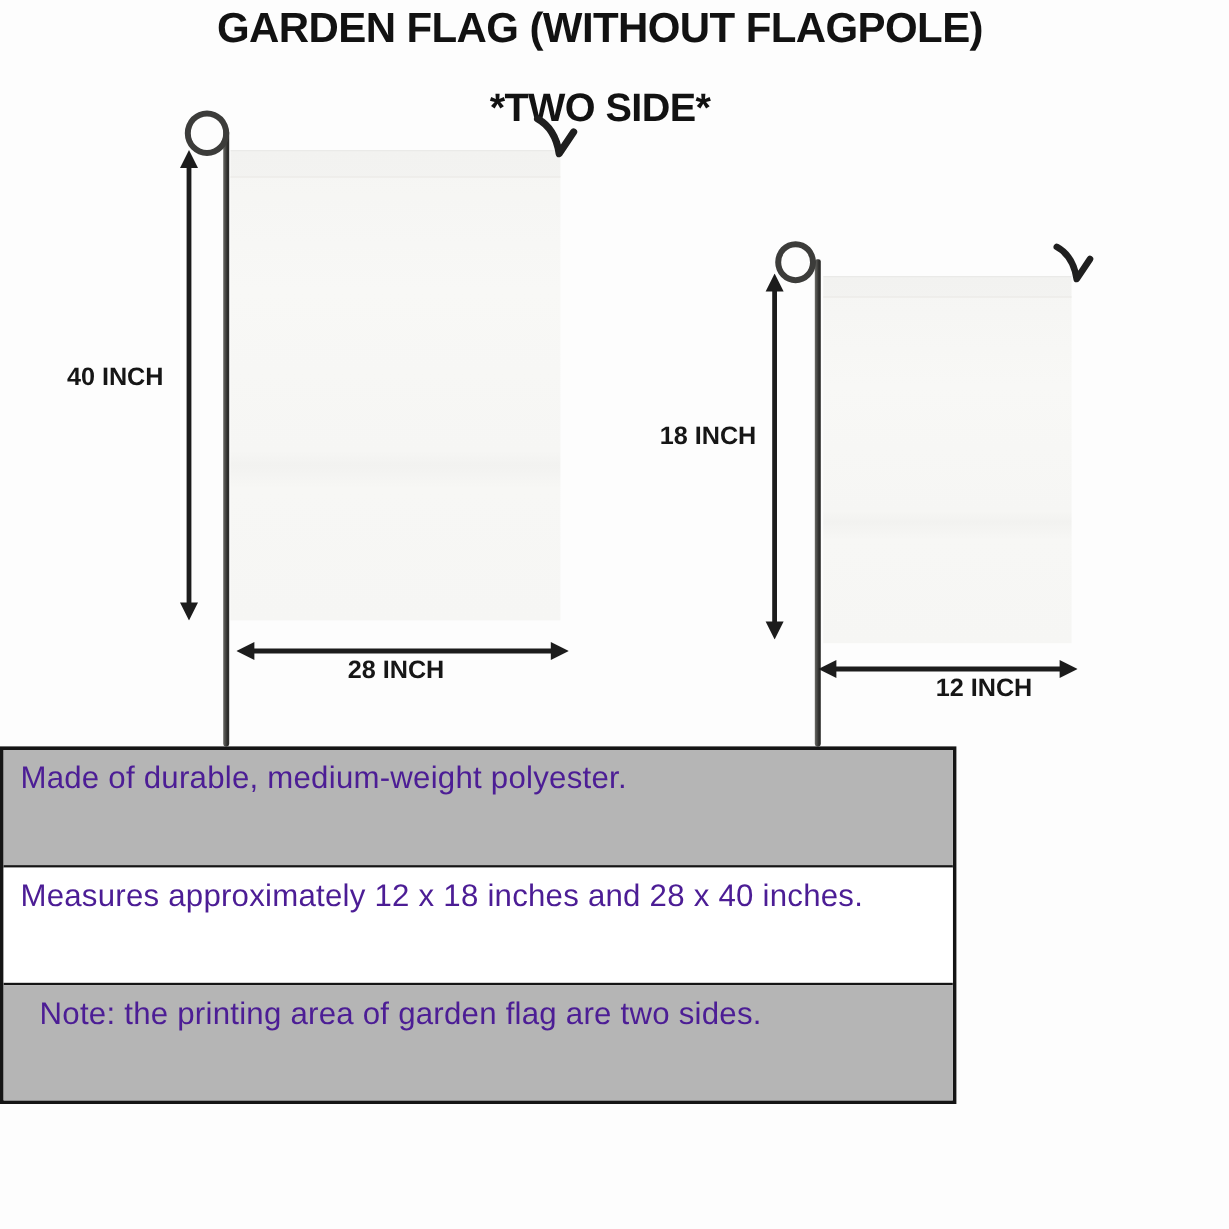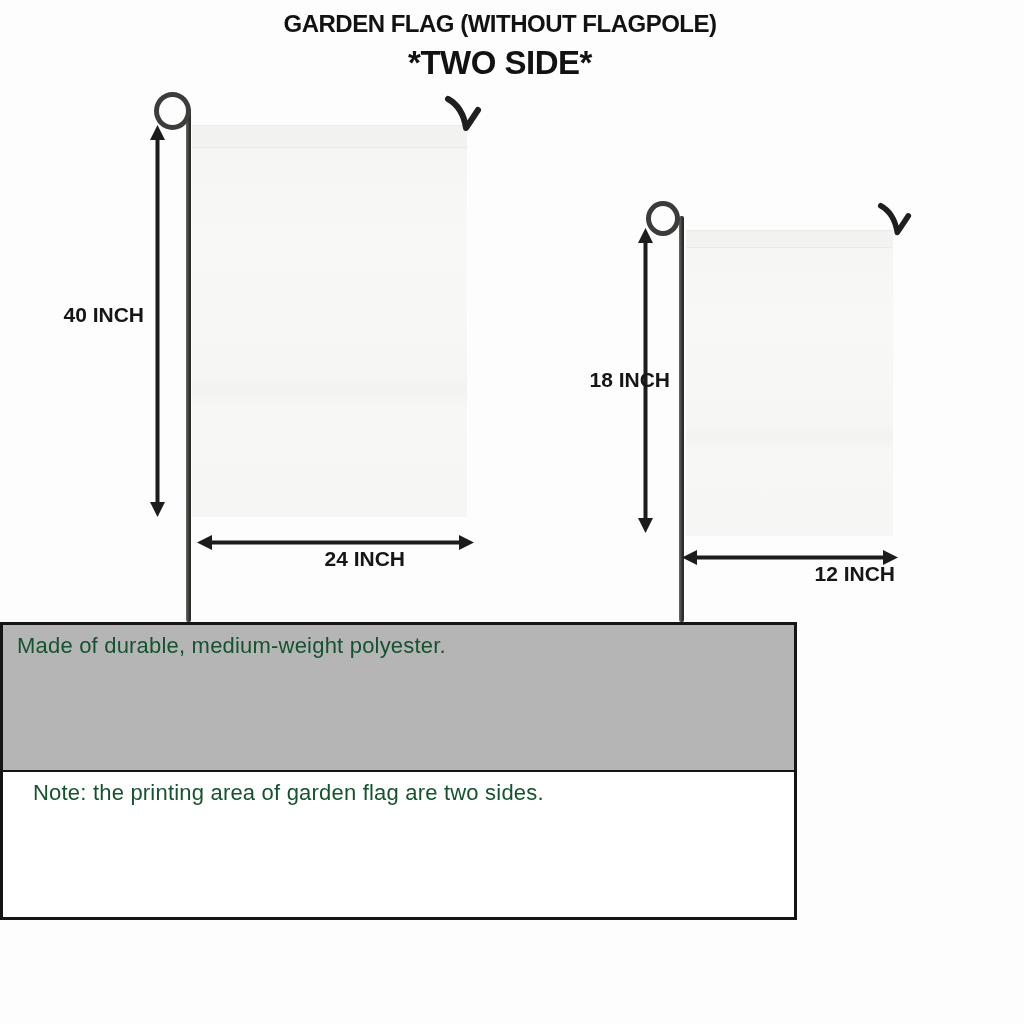--- a/index.html
+++ b/index.html
@@ -8,22 +8,22 @@
     font-family:"Liberation Sans","DejaVu Sans",sans-serif;
     -webkit-font-smoothing:antialiased;
   }
   .canvas{position:relative;width:1024px;height:1024px;background:#fdfdfd;}
 
   
   .title{
     position:absolute;left:0;top:4px;width:1000px;text-align:center;
     color:#121212;font-weight:bold;letter-spacing:-0.5px;
   }
-  .title .line1{font-size:24px;line-height:40px;}
-  .title .line2{font-size:33px;line-height:37px;}
+  .title .line1{font-size:35px;line-height:40px;}
+  .title .line2{font-size:33px;line-height:37px;margin-top:27px;}
 
   
   .flag{
     position:absolute;
     background:linear-gradient(180deg,#f5f5f3 0%,#f8f8f6 30%,#f6f6f4 64%,#f2f2f0 67%,#f7f7f5 72%,#f6f6f4 100%);
     box-shadow:inset 0 1px 0 rgba(0,0,0,0.03);
   }
   .flag .sleeve{
     position:absolute;left:0;top:0;width:100%;height:22px;
     background:rgba(0,0,0,0.012);
@@ -36,33 +36,33 @@
   }
   .loop{
     position:absolute;border:5px solid #3c3c3a;border-radius:50%;
     box-sizing:border-box;background:transparent;
   }
   .hook{position:absolute;}
 
   
   .dim-label{
     position:absolute;color:#161616;font-weight:bold;font-size:21px;
-    letter-spacing:0px;text-align:right;white-space:nowrap;
+    letter-spacing:0px;text-align:center;white-space:nowrap;
   }
 
   
   .specs{
     position:absolute;left:0;top:622px;width:797px;height:298px;
     border:3px solid #151515;box-sizing:border-box;
     display:flex;flex-direction:column;
   }
   .specs .row{
     flex:1;display:block;box-sizing:border-box;
     padding:7px 14px 0 14px;
-    font-size:22px;line-height:1.25;color:#14532d;letter-spacing:0.2px;
+    font-size:26px;line-height:1.25;color:#4c1d95;letter-spacing:0.2px;
     border-bottom:2px solid #151515;
   }
   .specs .row:last-child{border-bottom:none;padding-left:30px;}
   .specs .row:nth-child(odd){background:#b5b5b5;}
   .specs .row:nth-child(even){background:#ffffff;}
 </style>
 </head>
 <body>
 
 <div class="canvas">
@@ -87,46 +87,47 @@
       <polygon points="9.5,0 2,15 17,15" fill="#1c1c1c"></polygon>
       <polygon points="9.5,392 2,377 17,377" fill="#1c1c1c"></polygon>
     </svg>
     <div class="dim-label" style="left:48px;top:303px;width:96px;">40 INCH</div>
 
     <svg style="position:absolute;left:197px;top:533px;" width="277" height="19" viewBox="0 0 277 19">
       <line x1="10" y1="9.5" x2="267" y2="9.5" stroke="#1c1c1c" stroke-width="4"></line>
       <polygon points="0,9.5 15,2 15,17" fill="#1c1c1c"></polygon>
       <polygon points="277,9.5 262,2 262,17" fill="#1c1c1c"></polygon>
     </svg>
-    <div class="dim-label" style="left:255px;top:547px;width:150px;">24 INCH</div>
+    <div class="dim-label" style="left:255px;top:547px;width:150px;">28 INCH</div>
   </div>
 
   <div>
     <div class="pole" style="left:679px;top:216px;height:406px;"></div>
     <div class="loop" style="left:646px;top:201px;width:34px;height:35px;"></div>
     <div class="flag" style="left:686px;top:230px;width:207px;height:306px;">
       <div class="sleeve" style="height:17px;"></div>
     </div>
     <svg class="hook" style="left:877px;top:202px;" width="35" height="37" viewBox="0 0 38 40">
       <path d="M4,4 C15,10 20,20 22,33 L34,15" fill="none" stroke="#1f1f1f" stroke-width="6" stroke-linecap="round" stroke-linejoin="round"></path>
     </svg>
 
     <svg style="position:absolute;left:636px;top:228px;" width="19" height="305" viewBox="0 0 19 305">
       <line x1="9.5" y1="10" x2="9.5" y2="295" stroke="#1c1c1c" stroke-width="4"></line>
       <polygon points="9.5,0 2,15 17,15" fill="#1c1c1c"></polygon>
       <polygon points="9.5,305 2,290 17,290" fill="#1c1c1c"></polygon>
     </svg>
-    <div class="dim-label" style="left:542px;top:368px;width:96px;margin-left:32px;">18 INCH</div>
+    <div class="dim-label" style="left:542px;top:352px;width:96px;">18 INCH</div>
 
     <svg style="position:absolute;left:682px;top:548px;" width="216" height="19" viewBox="0 0 216 19">
       <line x1="10" y1="9.5" x2="206" y2="9.5" stroke="#1c1c1c" stroke-width="4"></line>
       <polygon points="0,9.5 15,2 15,17" fill="#1c1c1c"></polygon>
       <polygon points="216,9.5 201,2 201,17" fill="#1c1c1c"></polygon>
     </svg>
     <div class="dim-label" style="left:745px;top:562px;width:150px;">12 INCH</div>
   </div>
 
   <div class="specs">
     <div class="row">Made of durable, medium-weight polyester.</div>
+    <div class="row">Measures approximately 12 x 18 inches and 28 x 40 inches.</div>
     <div class="row">Note: the printing area of garden flag are two sides.</div>
   </div>
 
 </div>
 
 </body></html>

